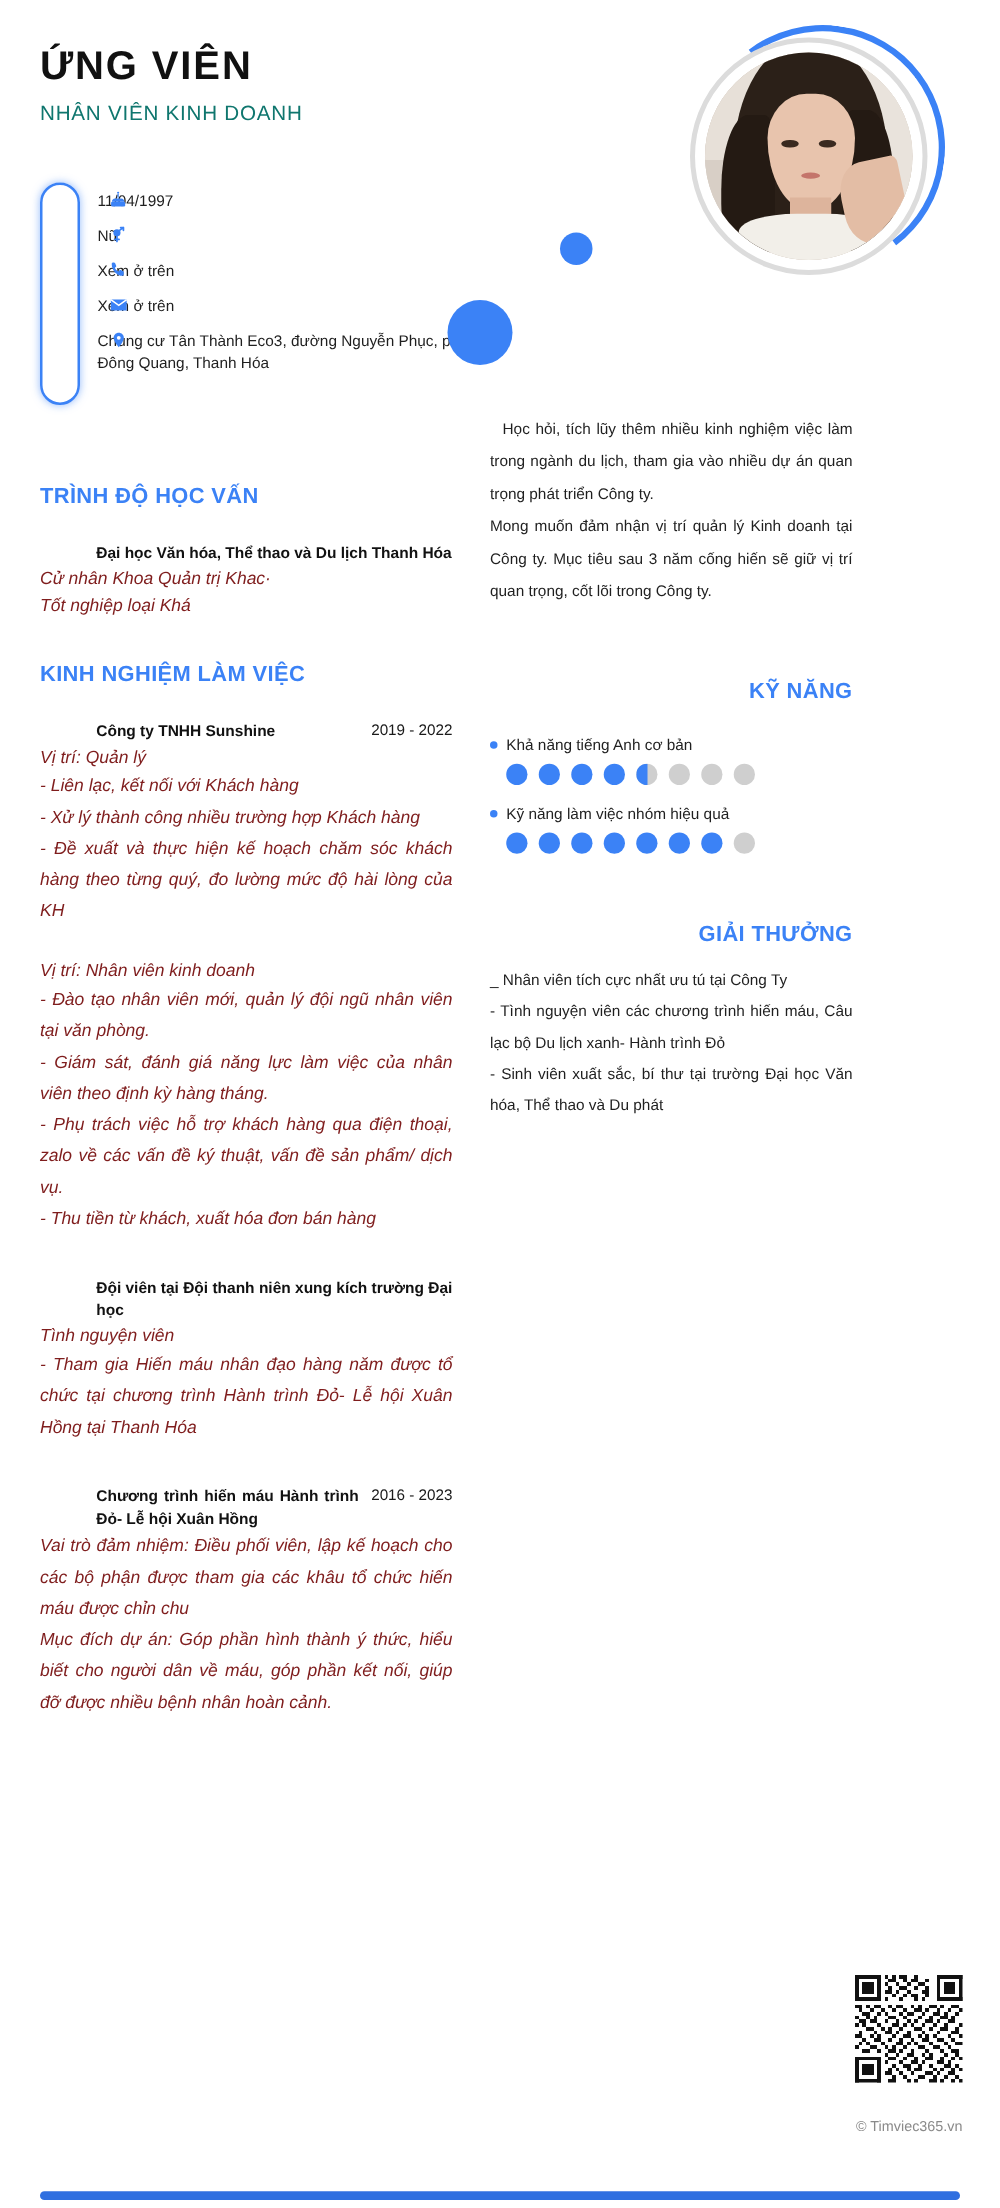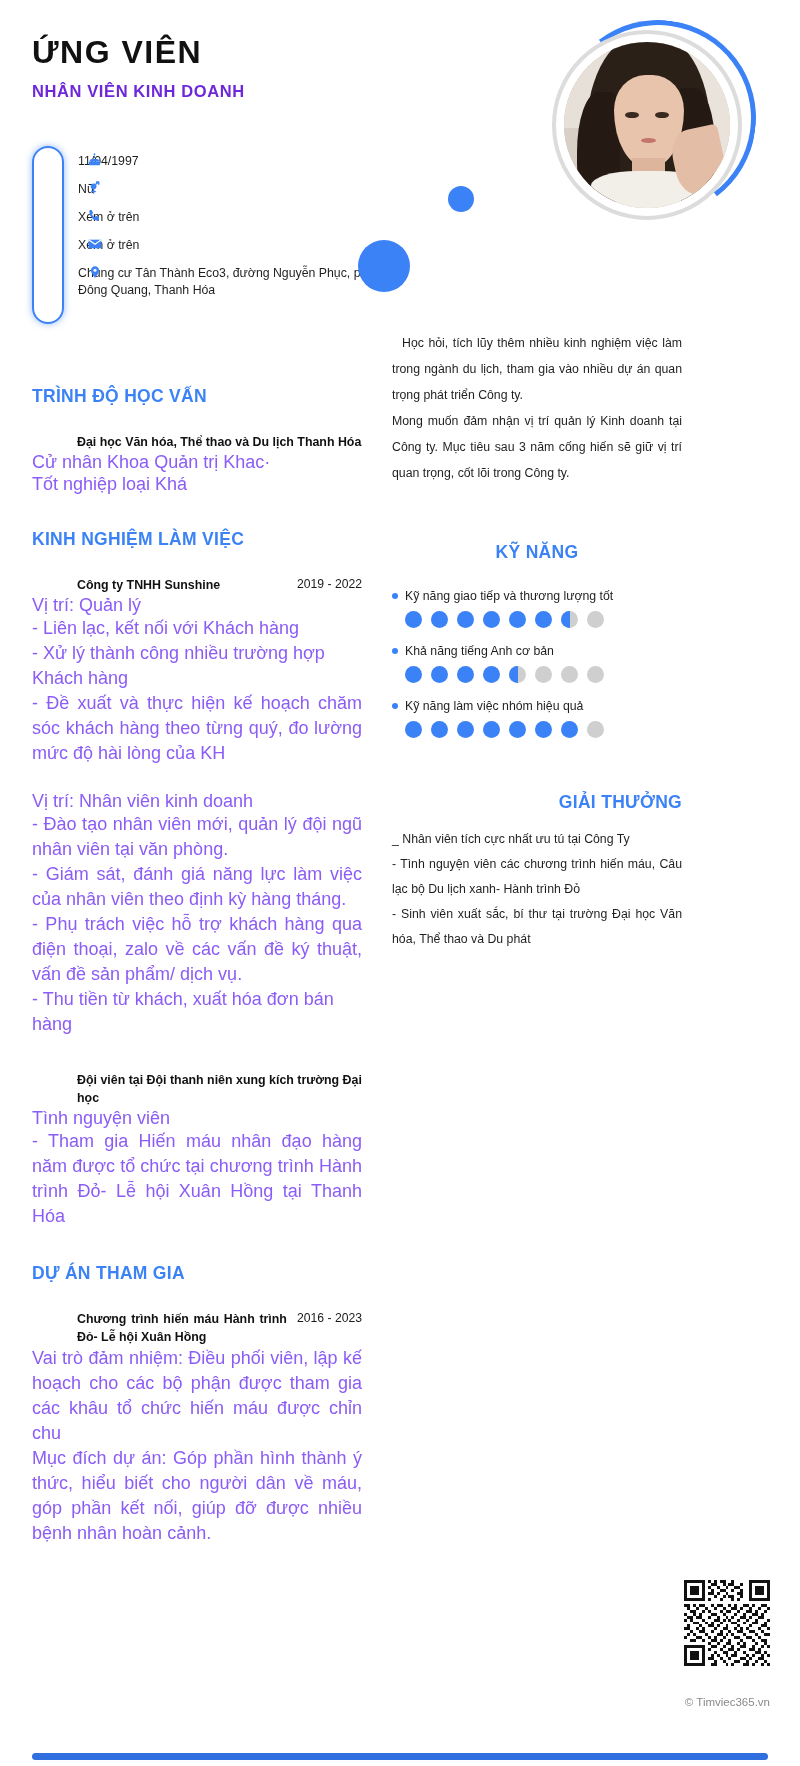--- a/index.html
+++ b/index.html
@@ -23,23 +23,23 @@
   .cv-name {
     font-size: 32px;
     font-weight: bold;
     letter-spacing: 1.5px;
     line-height: 1.05;
     color: #111;
   }
   .cv-role {
     margin-top: 12px;
     font-size: 16.5px;
-    font-weight: 700;
+    font-weight: 400;
     letter-spacing: 0.6px;
-    color: #6d28d9;
+    color: #0f766e;
   }
 
   
   .contact-wrap {
     position: absolute;
     left: 32px;
     top: 152px;
     width: 340px;
   }
   .contact-pill {
@@ -211,23 +211,24 @@
   }
   .entry-title.just { text-align: justify; }
   .entry-date {
     font-size: 12.2px;
     color: #1a1a1a;
     white-space: nowrap;
     flex: 0 0 auto;
     padding-top: 1px;
   }
   .line {
-    font-size: 18px;
+    font-size: 14px;
     line-height: 25px;
-    color: #8b5cf6;
+    color: #7f1d1d;
+    font-style: italic;
   }
   .line.just { text-align: justify; }
   .line.tight { line-height: 22px; }
 
   
   .objective p {
     font-size: 12.3px;
     line-height: 26px;
     text-align: justify;
     color: #1f1f1f;
@@ -435,61 +436,42 @@
 
     <div class="section">
       <div class="entry">
         <div class="entry-title">Đội viên tại Đội thanh niên xung kích trường Đại học</div>
         <div class="line tight">Tình nguyện viên</div>
         <div class="line just">- Tham gia Hiến máu nhân đạo hàng năm được tổ chức tại chương trình Hành trình Đỏ- Lễ hội Xuân Hồng tại Thanh Hóa</div>
       </div>
     </div>
 
     <div class="section">
-      <div class="sec-title">DỰ ÁN THAM GIA</div>
       <div class="entry">
         <div class="entry-head">
           <div class="entry-title just">Chương trình hiến máu Hành trình Đỏ- Lễ hội Xuân Hồng</div>
           <div class="entry-date">2016 - 2023</div>
         </div>
         <div class="line just">Vai trò đảm nhiệm: Điều phối viên, lập kế hoạch cho các bộ phận được tham gia các khâu tổ chức hiến máu được chỉn chu</div>
         <div class="line just">Mục đích dự án: Góp phần hình thành ý thức, hiểu biết cho người dân về máu, góp phần kết nối, giúp đỡ được nhiều bệnh nhân hoàn cảnh.</div>
       </div>
     </div>
 
   </div>
 
   <div class="col-right">
 
     <div class="objective" style="margin-bottom:56px;">
       <p class="indent">Học hỏi, tích lũy thêm nhiều kinh nghiệm việc làm trong ngành du lịch, tham gia vào nhiều dự án quan trọng phát triển Công ty.</p>
       <p>Mong muốn đảm nhận vị trí quản lý Kinh doanh tại Công ty. Mục tiêu sau 3 năm cống hiến sẽ giữ vị trí quan trọng, cốt lõi trong Công ty.</p>
     </div>
 
     <div class="section" style="margin-bottom:54px;">
-      <div class="sec-title right" style="text-align:center;">KỸ NĂNG</div>
-
-      <div class="skill">
-        <div class="skill-name">
-          <span class="skill-bullet"></span>
-          <span>Kỹ năng giao tiếp và thương lượng tốt</span>
-        </div>
-        <div class="dots">
-            <span class="dot" style="background: rgb(59, 130, 246);"></span>
-            <span class="dot" style="background: rgb(59, 130, 246);"></span>
-            <span class="dot" style="background: rgb(59, 130, 246);"></span>
-            <span class="dot" style="background: rgb(59, 130, 246);"></span>
-            <span class="dot" style="background: rgb(59, 130, 246);"></span>
-            <span class="dot" style="background: rgb(59, 130, 246);"></span>
-            <span class="dot">
-              <i style="width: 50%;"></i>
-            </span>
-            <span class="dot"></span>
-          </div>
-      </div>
+      <div class="sec-title right" style="">KỸ NĂNG</div>
+
 
       <div class="skill">
         <div class="skill-name">
           <span class="skill-bullet"></span>
           <span>Khả năng tiếng Anh cơ bản</span>
         </div>
         <div class="dots">
             <span class="dot" style="background: rgb(59, 130, 246);"></span>
             <span class="dot" style="background: rgb(59, 130, 246);"></span>
             <span class="dot" style="background: rgb(59, 130, 246);"></span>

